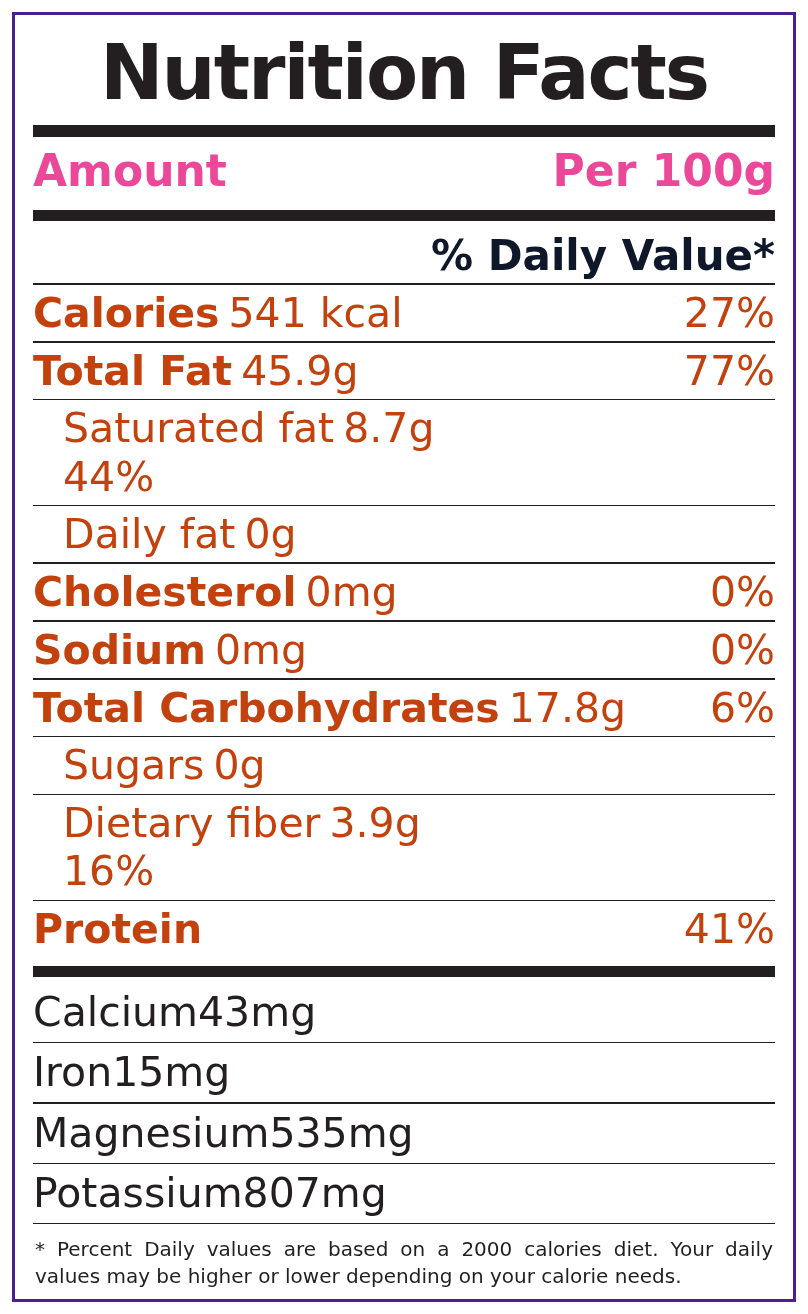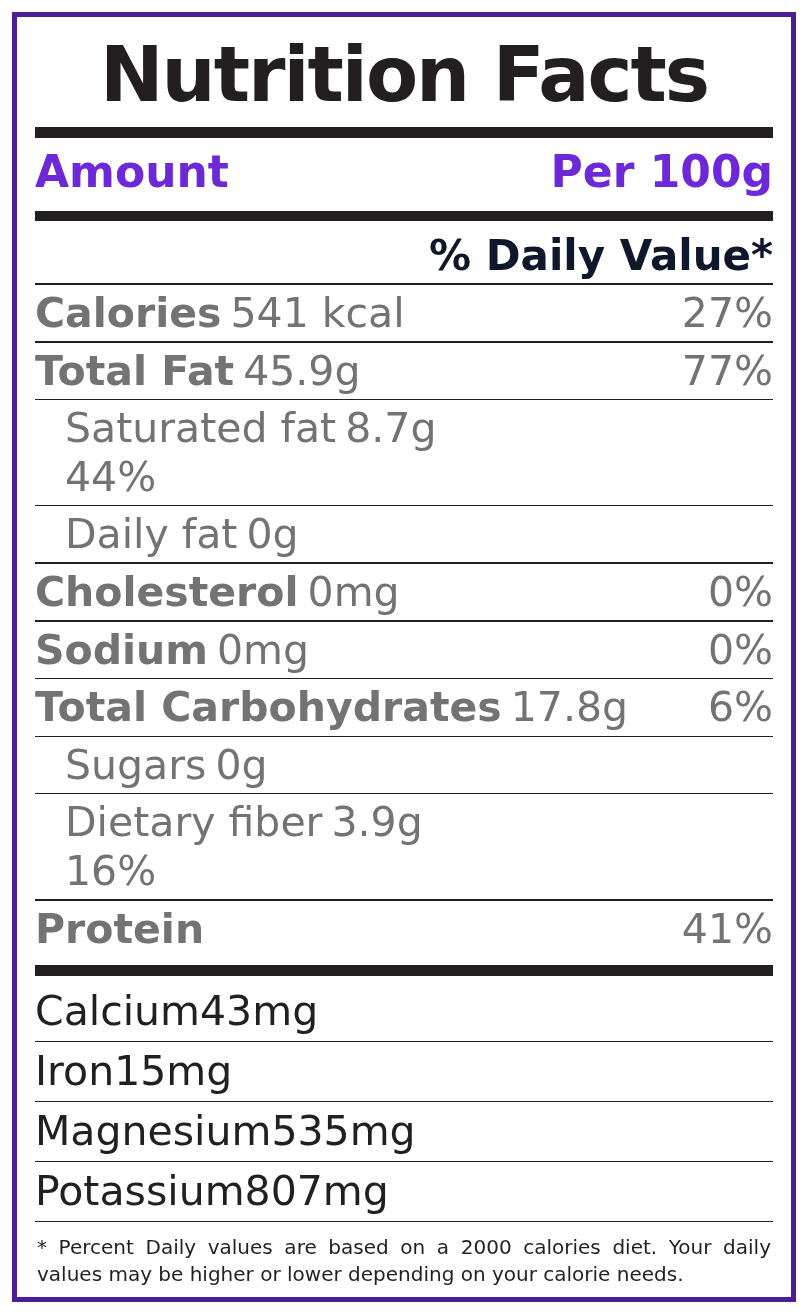--- a/index.html
+++ b/index.html
@@ -17,21 +17,21 @@
     box-sizing: border-box;
     width: 808px;
     height: 1314px;
     padding: 12px;
     background: #ffffff;
   }
   .label-frame {
     box-sizing: border-box;
     width: 100%;
     height: 100%;
-    border: 5px solid #4c1d95;
+    border: 3px solid #4c1d95;
     padding: 14px 18px 10px 18px;
     background: #ffffff;
     display: flex;
     flex-direction: column;
   }
 
   .title {
     font-size: 76px;
     font-weight: 700;
     letter-spacing: -2px;
@@ -60,34 +60,34 @@
     background: #231f20;
   }
 
   .row {
     display: flex;
     align-items: baseline;
     justify-content: space-between;
     padding: 4px 0 4px 0;
     font-size: 41px;
     line-height: 1.18;
-    color: #737373;
+    color: #c2410c;
   }
   .row .left { display: flex; align-items: baseline; gap: 9px; }
   .row .right { white-space: nowrap; }
   .b { font-weight: 700; }
   .indent { padding-left: 30px; flex-direction: column; }
 
   .amount-row {
     display: flex;
     justify-content: space-between;
     align-items: baseline;
     font-size: 44px;
     font-weight: 700;
-    color: #6d28d9;
+    color: #ec4899;
     padding: 4px 0 6px 0;
   }
 
   .dv-row {
     display: flex;
     justify-content: flex-end;
     font-size: 42px;
     font-weight: 700;
     color: #0f172a;
     padding: 4px 0 3px 0;

